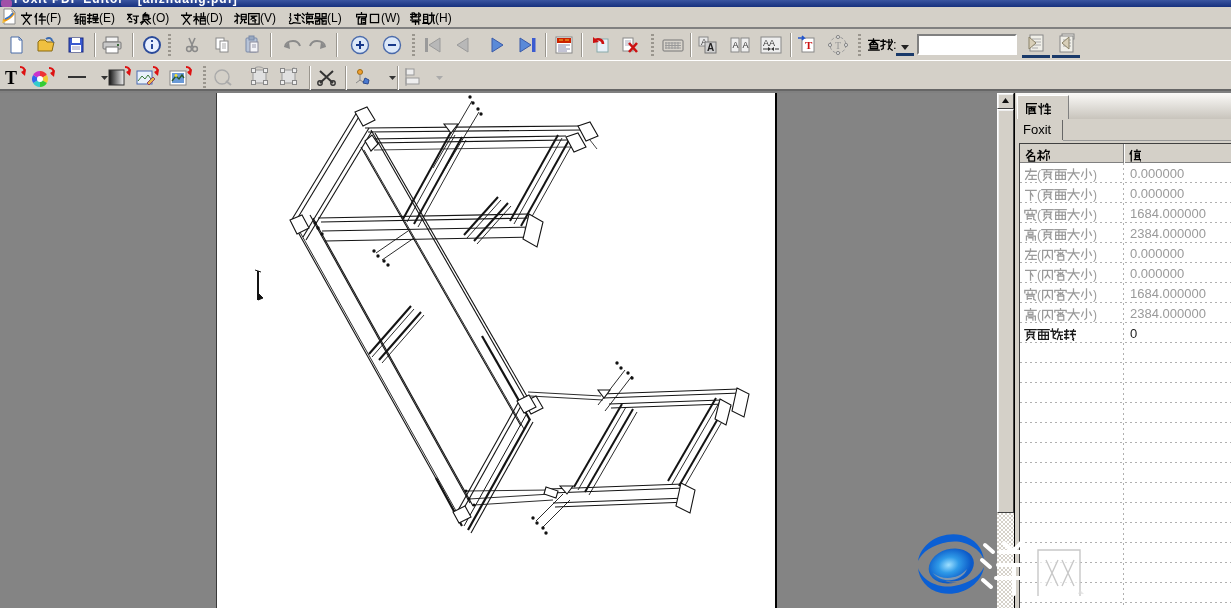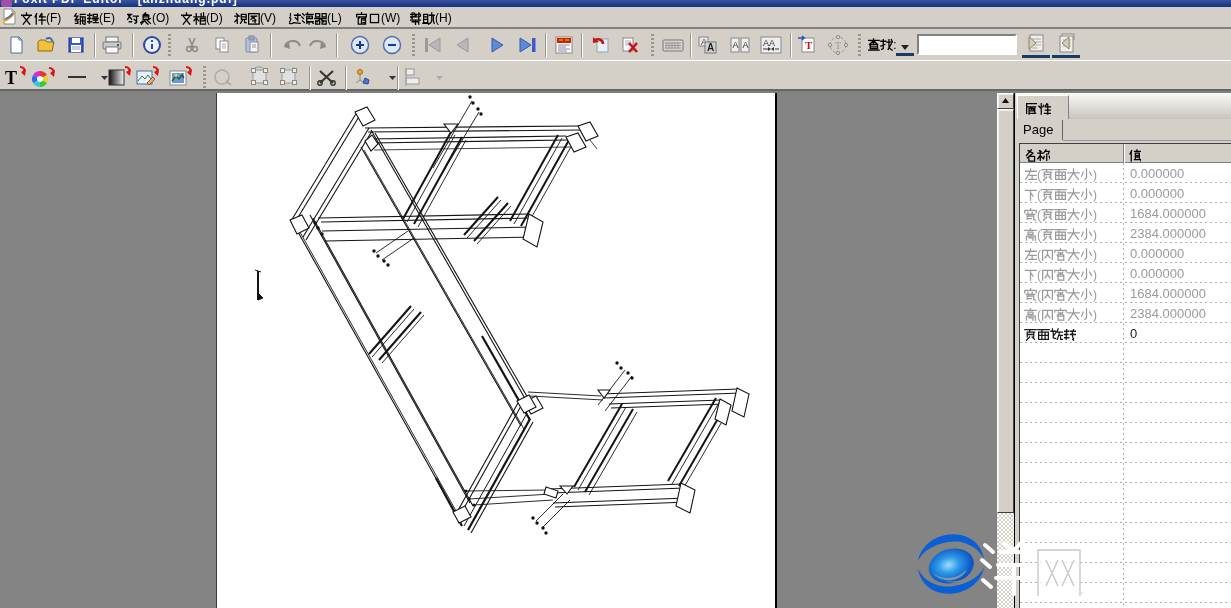--- a/index.html
+++ b/index.html
@@ -584,21 +584,21 @@
 
 <div class="abs" id="panel" style="left:1014px;top:93px;width:217px;height:515px;background:#d4d0c8;border-left:1px solid #000;overflow:hidden">
     <div style="position:absolute;left:1px;top:0;right:0;height:26px;background:linear-gradient(to bottom,#fbfaf8,#c8c4bc)"></div>
 <div style="position:absolute;left:2px;top:2px;width:52px;height:24px;background:#d4d0c8;border-top:1px solid #fff;border-left:1px solid #fff;border-right:1px solid #808080"></div>
 <div style="position:absolute;left:10px;top:6px"><svg class="cj" width="13" height="13" style="vertical-align:-2px;color:#000">
         <use href="#g16"></use>
       </svg><svg class="cj" width="13" height="13" style="vertical-align:-2px;color:#000">
         <use href="#g17"></use>
       </svg></div>
 <div style="position:absolute;left:1px;top:26px;right:0;height:22px;background:#d4d0c8"></div>
-<div style="position:absolute;left:8px;top:29px;font-size:13px;color:#000">Page</div>
+<div style="position:absolute;left:8px;top:29px;font-size:13px;color:#000">Foxit</div>
 <div style="position:absolute;left:47px;top:27px;width:1px;height:20px;background:#666"></div>
 <div style="position:absolute;left:48px;top:47px;right:0;height:1px;background:#999"></div>
 <div style="position:absolute;left:4px;top:50px;width:213px;height:465px;background:#fff;border-left:1px solid #404040;border-top:1px solid #404040"></div>
 <div style="position:absolute;left:5px;top:51px;width:212px;height:19px;background:#d4d0c8;border-bottom:1px solid #808080">
       <div style="position:absolute;left:4px;top:2px"><svg class="cj" width="13" height="13" style="vertical-align:-2px;color:#000">
           <use href="#g18"></use>
         </svg><svg class="cj" width="13" height="13" style="vertical-align:-2px;color:#000">
           <use href="#g19"></use>
         </svg></div>
       <div style="position:absolute;left:108px;top:2px"><svg class="cj" width="13" height="13" style="vertical-align:-2px;color:#000">

